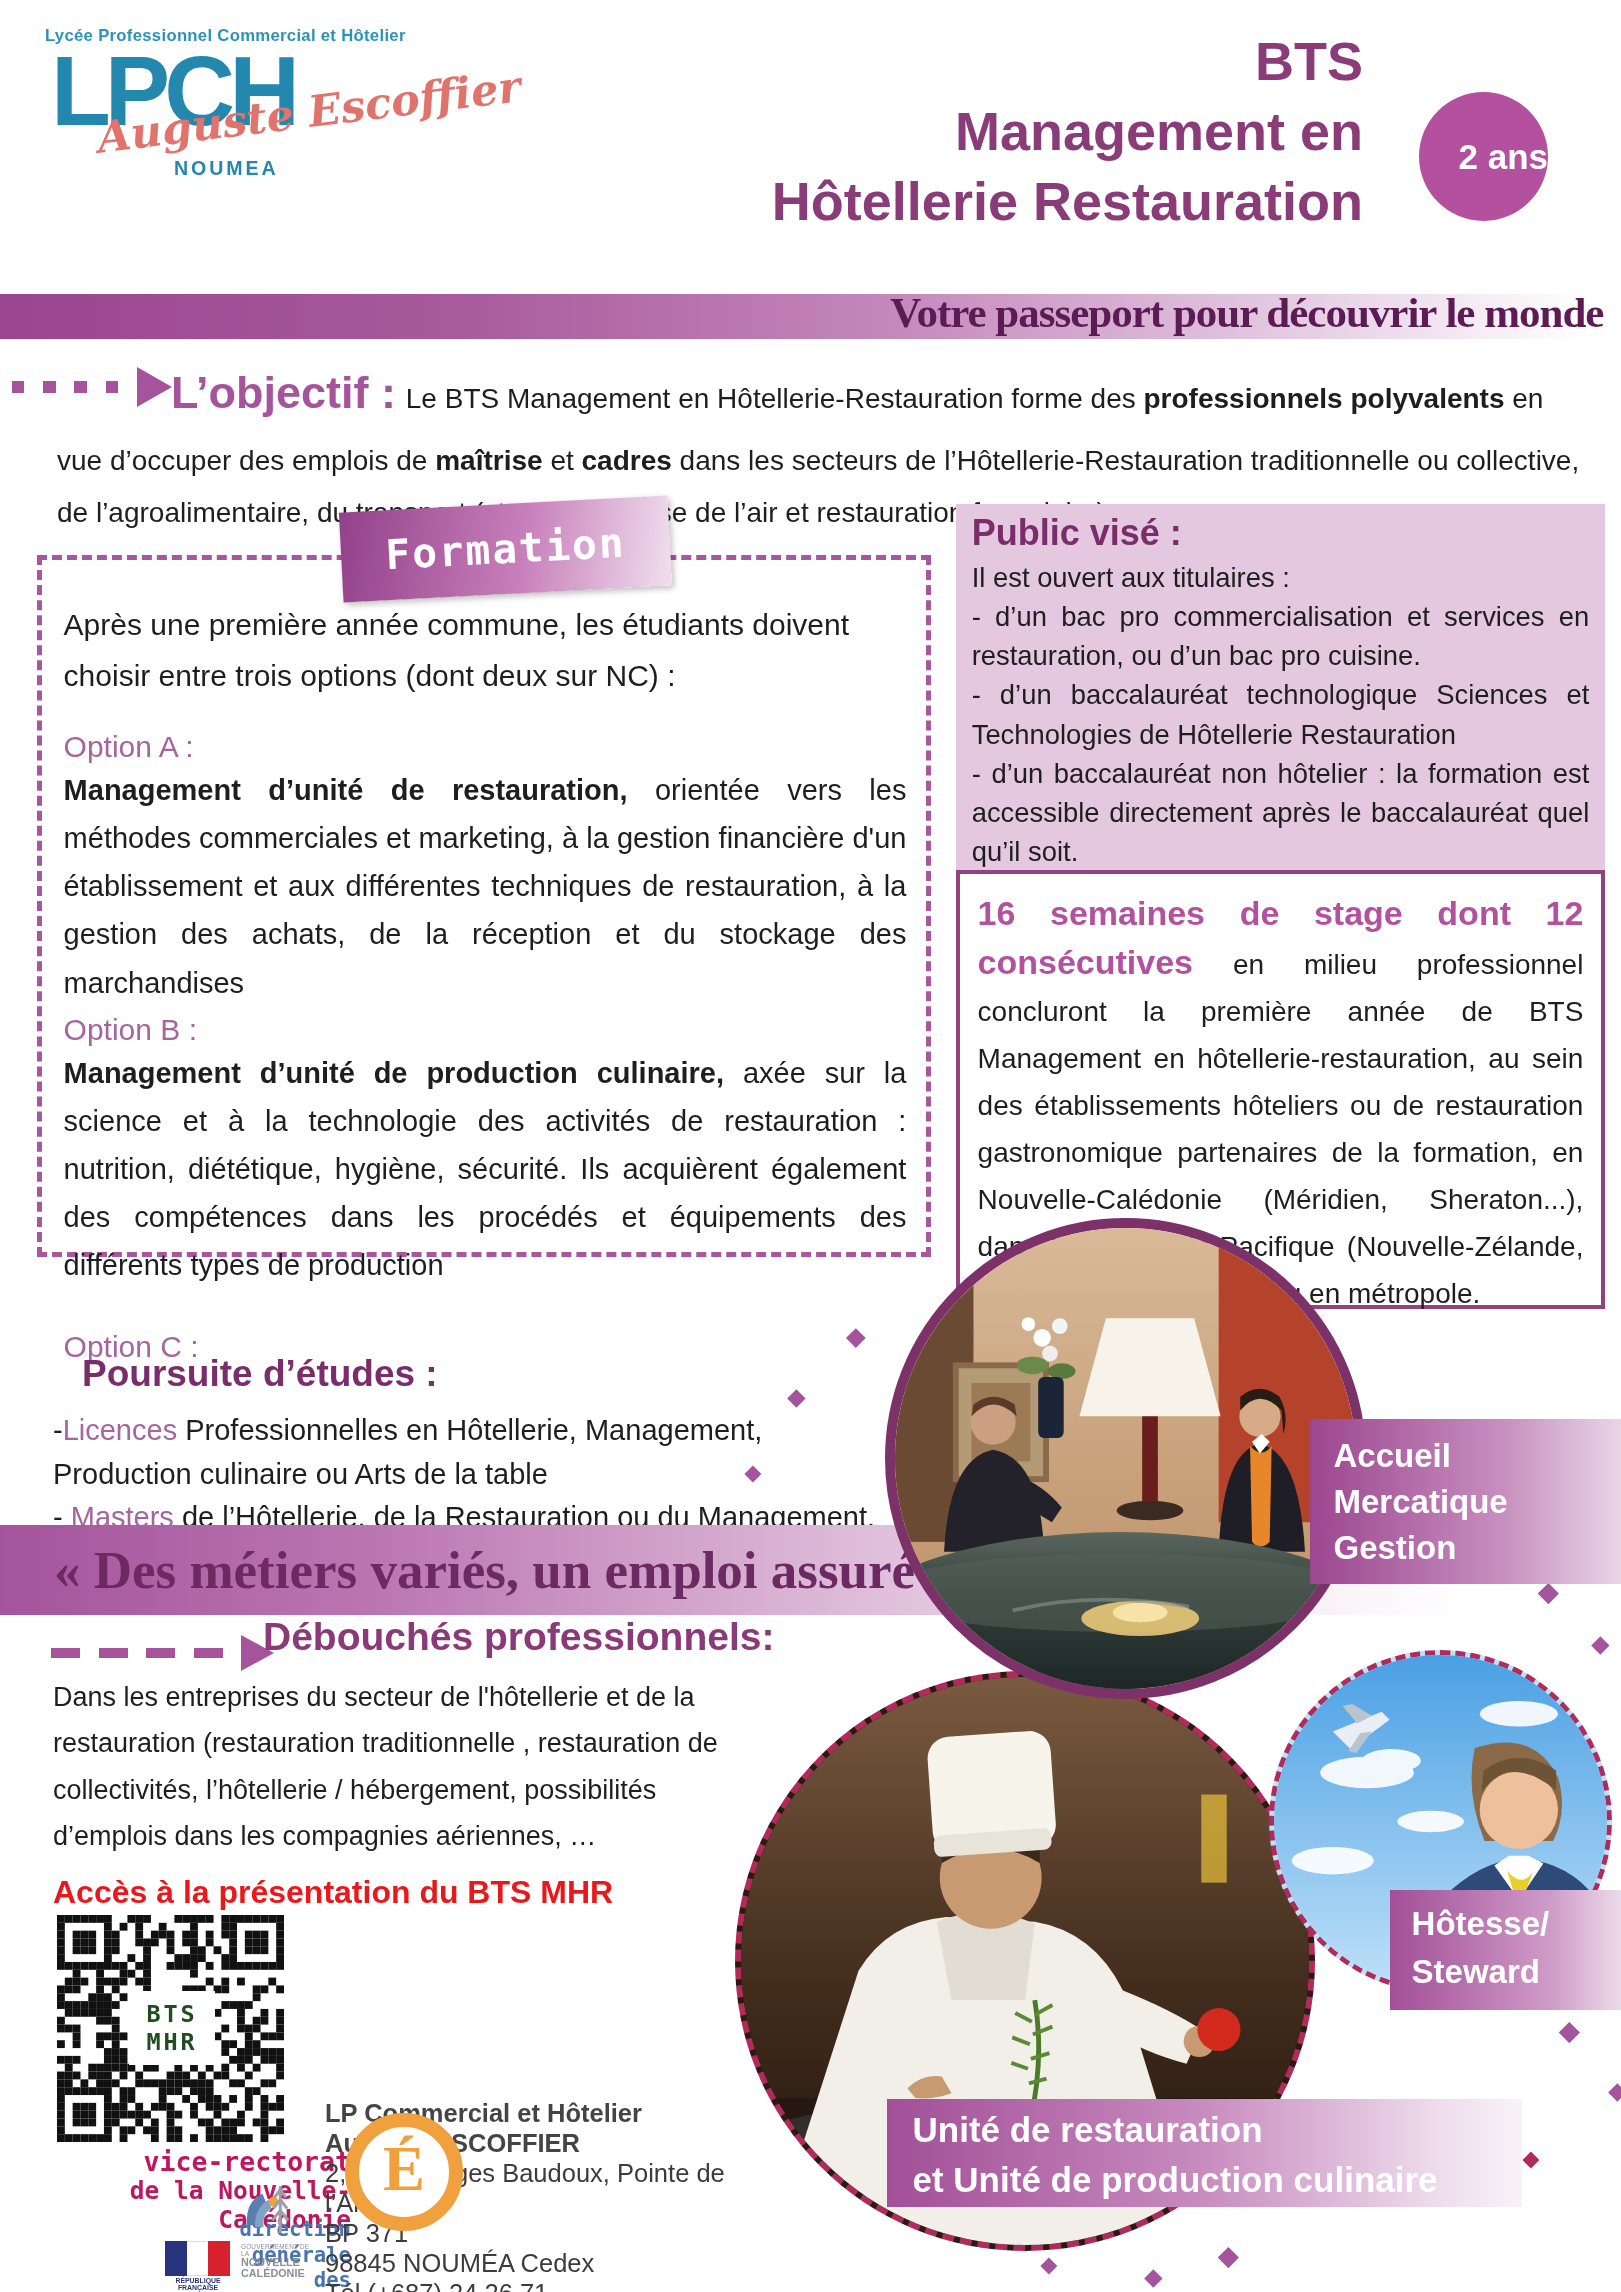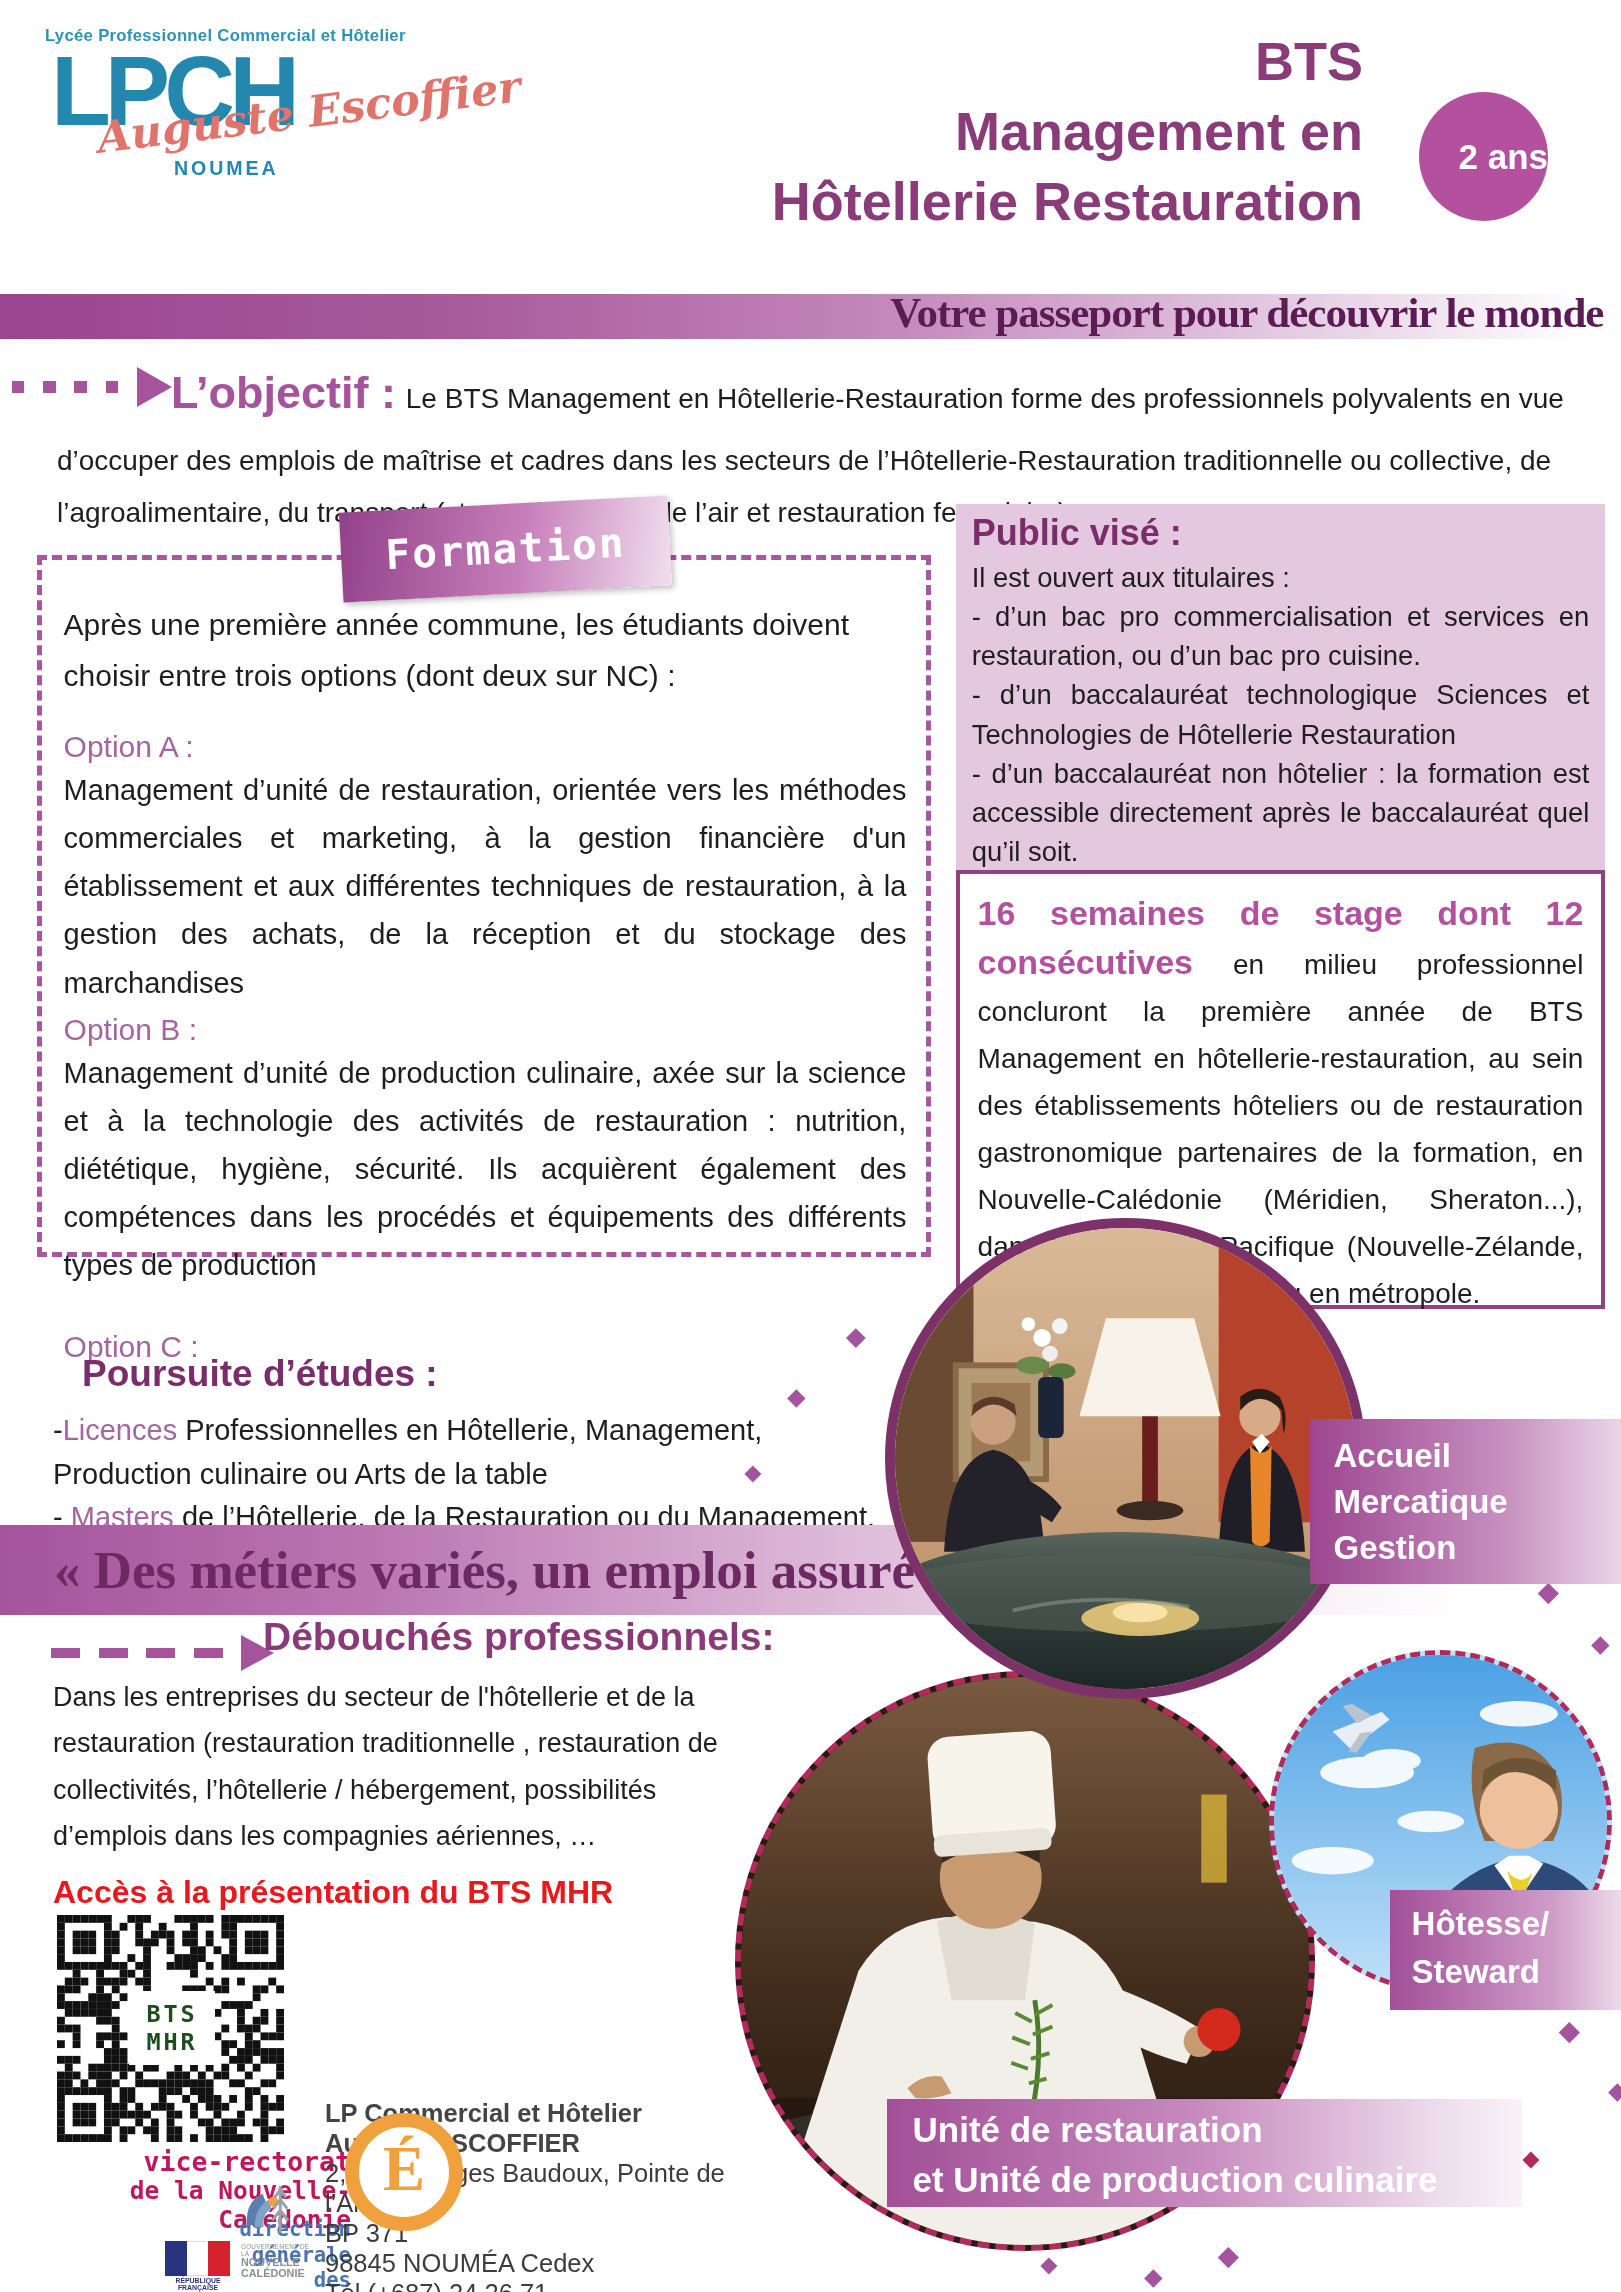--- a/index.html
+++ b/index.html
@@ -30,21 +30,21 @@
   .banner-metiers-text{position:absolute;left:54px;top:0;font-family:"Liberation Serif",serif;font-weight:bold;
       font-size:53px;color:#6d2a62;line-height:90px;white-space:nowrap;}
 
   
   .arrow-row{display:flex;align-items:center;gap:18.6px;}
   .sq{width:12.7px;height:12.7px;background:#a5549b;}
   .tri{width:0;height:0;border-left:35px solid #a5549b;border-top:20.6px solid transparent;border-bottom:20.6px solid transparent;}
   .obj-arrow{left:11.8px;top:367px;}
   .obj-par{left:57px;top:351px;width:1525px;font-size:28px;line-height:1.86;text-indent:114px;}
   .obj-head{font-size:45px;font-weight:bold;color:#a5549b;margin-right:9.8px;}
-  b.k{font-weight:normal;}
+  b.k{font-weight:bold;}
 
   
   .formation-box{left:37px;top:555px;width:894px;height:702px;border:5.9px dashed #a8569d;box-sizing:border-box;
       padding:39px 19.6px 9.8px 21.6px;background:transparent;}
   .formation-tag{left:341px;top:504px;width:329px;height:90px;z-index:3;
       background:linear-gradient(100deg,#93418a 0%,#c77fba 55%,#f0dfee 100%);
       transform:rotate(-3deg);display:flex;align-items:center;justify-content:center;
       box-shadow:2px 2.9px 5.9px rgba(0,0,0,.25);}
   .formation-tag span{font-family:"DejaVu Sans Mono",monospace;font-size:41px;font-weight:bold;color:#fff;letter-spacing:2px;}
   .form-intro{font-size:30px;line-height:1.7;margin:0 0 29px 0;}

